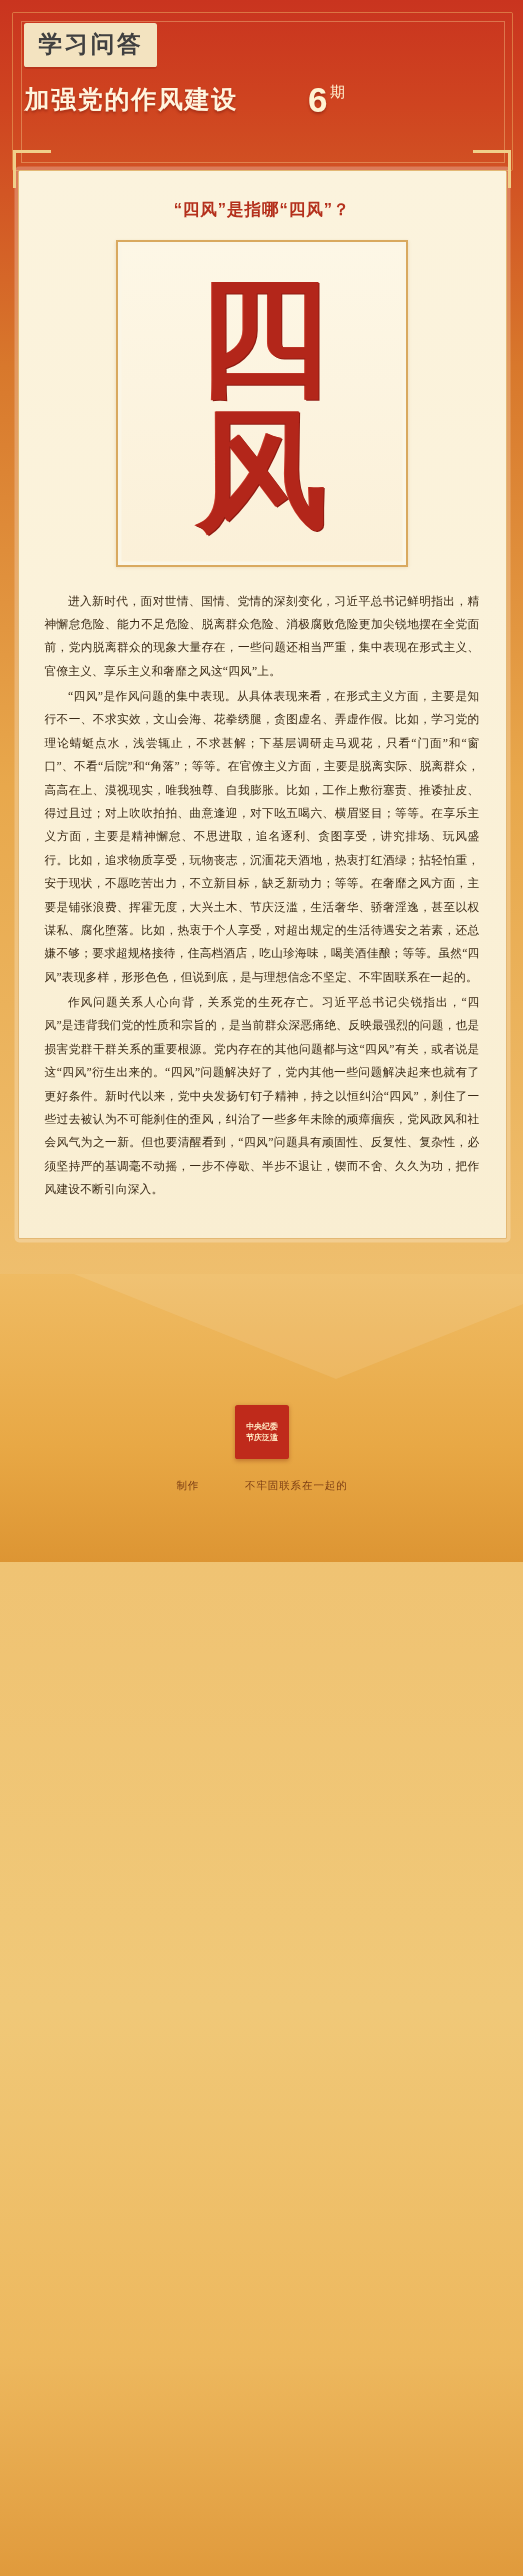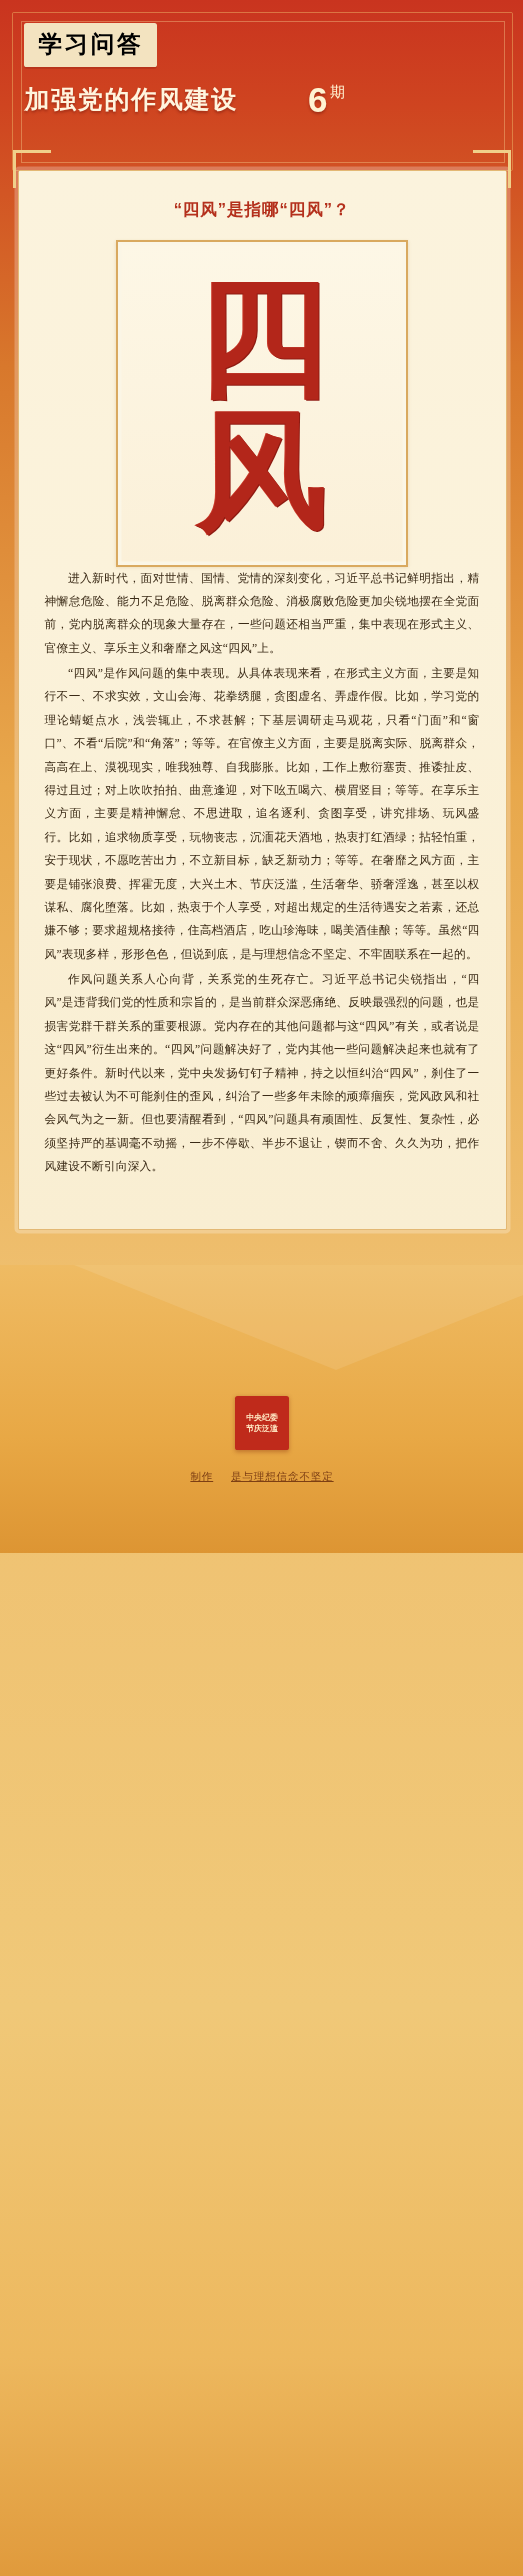--- a/index.html
+++ b/index.html
@@ -36,21 +36,21 @@
   
   .header {
     position: relative;
     padding-top: 23px;
     text-align: left;
   }
   .title-badge {
     display: inline-block;
     margin-left: 24.4px;
     background: #f3e3c0;
-    color: #000000;
+    color: #404040;
     font-size: 23.6px;
     font-weight: bold;
     letter-spacing: 2.6px;
     padding: 5.2px 14px 7px 14px;
     border-radius: 2.6px;
     box-shadow: 0 1.7px 0 rgba(120,20,10,.25);
   }
   .subtitle-row {
     margin: 15.7px 0 0 24.4px;
     display: flex;
@@ -80,21 +80,21 @@
 
   
   .card {
     position: relative;
     margin: 54px 17.5px 0 17.5px;
     width: 489px;
     box-sizing: border-box;
     background: linear-gradient(180deg, #fbf3dd 0%, #fbf2da 40%, #f9eed2 100%);
     border: 1.7px solid #e3b874;
     border-radius: 1.7px;
-    padding: 23px 26px 49px 26px;
+    padding: 23px 26px 35px 26px;
     box-shadow: 0 0 0 3.5px rgba(255,255,255,.25);
   }
   .card:before {
     content: "";
     position: absolute;
     top: -21px; left: -5.2px;
     width: 35px; height: 35px;
     border-top: 3.5px solid #f0d08a;
     border-left: 3.5px solid #f0d08a;
   }
@@ -137,20 +137,21 @@
     font-weight: bold;
     line-height: .98;
     text-align: center;
     text-shadow: 0.9px 0.9px 0 #8e1b12, -0.9px 0 0 #c9392a;
   }
   .calli-1 { font-size: 131px; letter-spacing: -3.5px; }
   .calli-2 { font-size: 131px; margin-top: 5.2px; }
 
   
   .body-text {
+    margin-top: 23px;
     color: #3a2a16;
     font-size: 11.7px;
     line-height: 2.0;
     text-align: justify;
     letter-spacing: 0.2px;
     font-family: "Liberation Serif", serif;
   }
   .body-text p {
     margin: 0 0 1.7px 0;
     text-indent: 2em;
@@ -199,21 +200,21 @@
     box-sizing: border-box;
   }
   .credit {
     position: absolute;
     top: 205px; left: 0; right: 0;
     text-align: center;
     color: #7d3f14;
     font-size: 10.5px;
     letter-spacing: 0.9px;
   }
-  .credit span { margin: 0 7px; text-decoration: underline; }
+  .credit span { margin: 0 21px; }
 </style>
 </head>
 <body>
 
 <div class="page">
 
   <div class="top-deco">
     <div class="corner-line" style="left:12.2px; top:12.2px; width:499px; height:157px; border-width:1.7px; border-color:rgba(240,190,110,.55); border-radius:1.7px;"></div>
     <div class="corner-line" style="left:21px; top:21px; width:482px; height:140px; border-width:0.9px; border-color:rgba(250,215,150,.45);"></div>
   </div>
@@ -249,18 +250,18 @@
       <div class="env-flap"></div>
     </div>
     <div class="seal">
       <div>
         <div>中央纪委</div>
         <div>节庆泛滥</div>
       </div>
     </div>
     <div class="credit">
       <span>制作</span>
-      <span>是与理想信念不坚定</span>
+      <span>不牢固联系在一起的</span>
     </div>
   </div>
 
 </div>
 
 
 </body></html>

